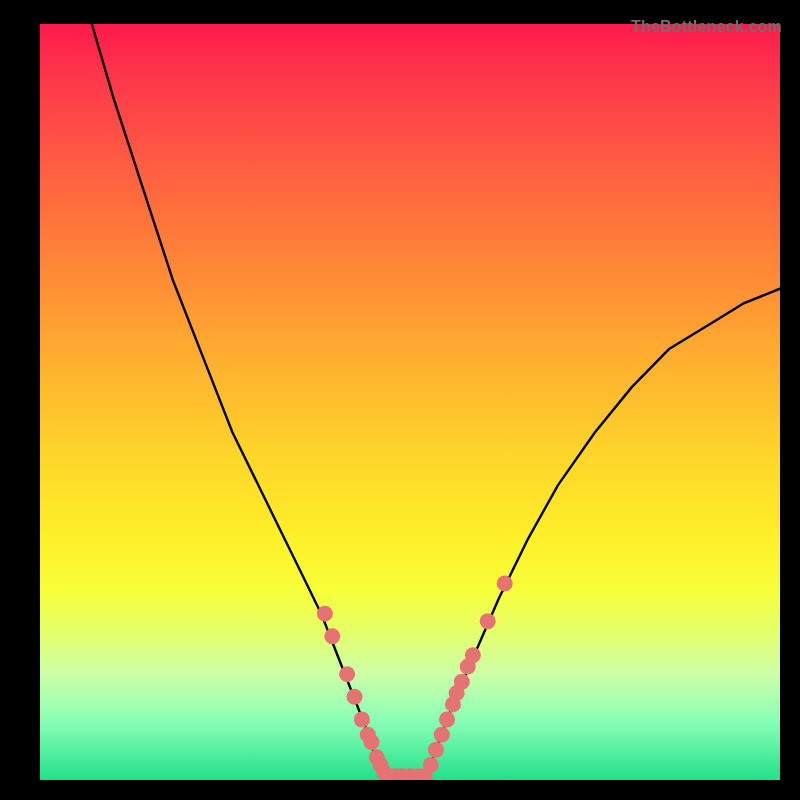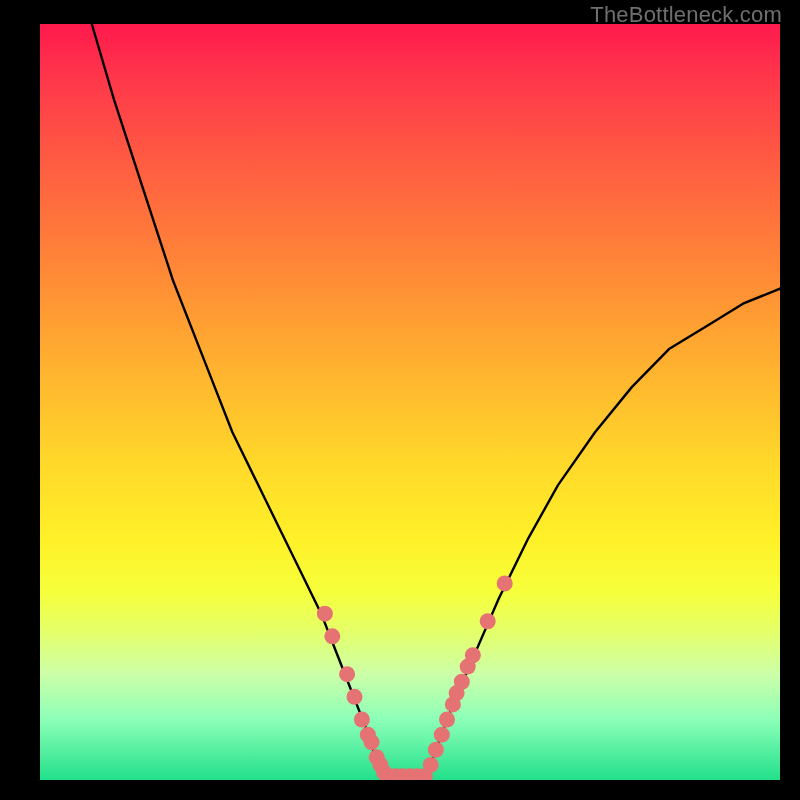--- a/index.html
+++ b/index.html
@@ -37,24 +37,24 @@
       #f6ff3a 75%,
       #e6ff66 80%,
       #ccffa8 86%,
       #8cffb8 92%,
       #22e08a 100%
     );
   }
   .watermark {
     position: absolute;
     right: 18px;
-    top: 2px;
+    top: 18px;
     font-family: Arial, Helvetica, sans-serif;
-    font-size: 22px;
-    font-weight: 400;
+    font-size: 16px;
+    font-weight: 700;
     color: #6f6f6f;
     letter-spacing: 0.2px;
     user-select: none;
   }
   svg.curve {
     position: absolute;
     left: 0;
     top: 0;
     width: 740px;
     height: 756px;

